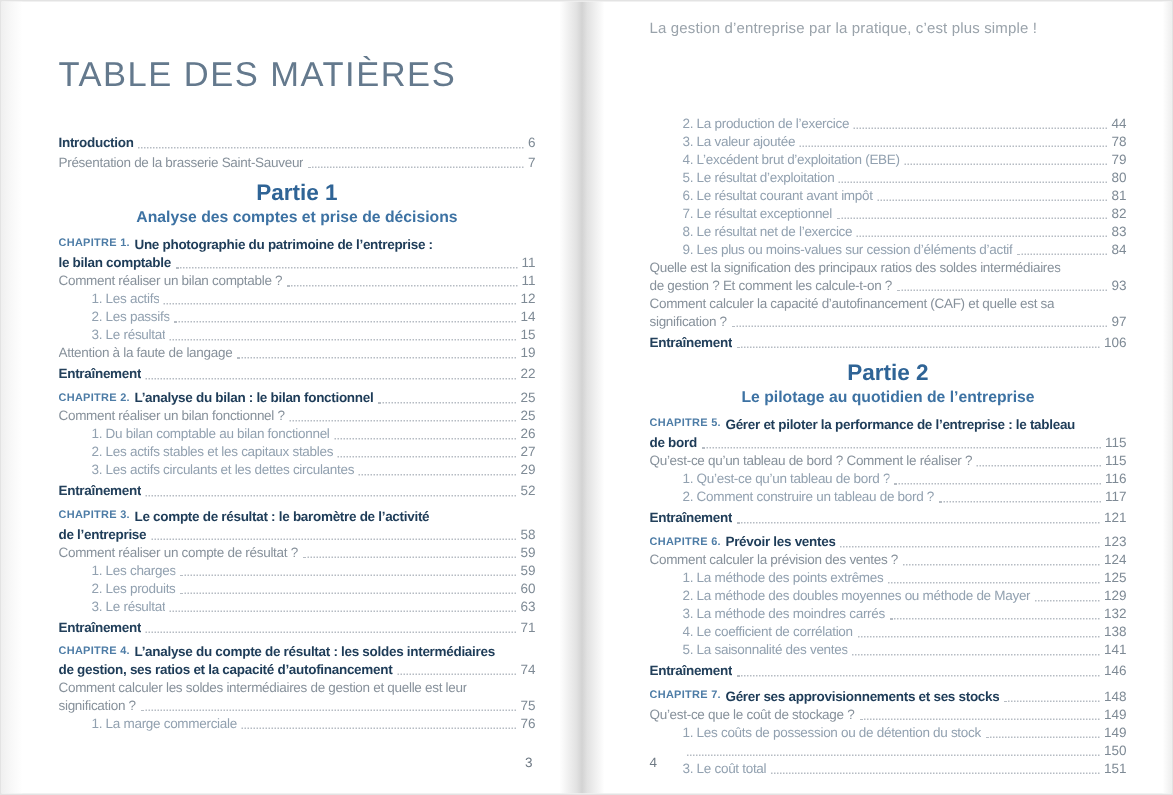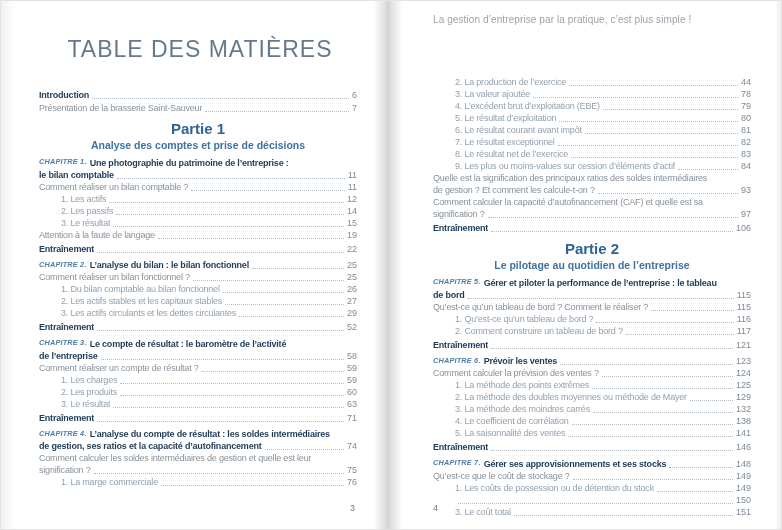--- a/index.html
+++ b/index.html
@@ -20,21 +20,21 @@
   .edge-right{
     position:absolute;right:0;top:0;width:6px;height:100%;
     background:linear-gradient(270deg,#efefef 0%,#ffffff 100%);
     pointer-events:none;
   }
   .page{position:absolute;top:0;height:100%;width:388px;}
   .page-left{left:0;}
   .page-right{left:394px;}
 
   .toc-title{
-    position:absolute;left:38px;top:35px;width:322px;text-align:center;
+    position:absolute;left:38px;top:35px;width:322px;text-align:left;
     font-size:23px;letter-spacing:1px;color:var(--title-color,#64798d);
     font-weight:400;white-space:nowrap;
   }
   .running-header{
     position:absolute;left:38px;top:13px;font-size:10px;
     color:var(--header-color,#9aa3ab);letter-spacing:.1px;white-space:nowrap;
   }
   .content{position:absolute;left:38px;width:318px;overflow:hidden;}
   .content-left{top:86px;}
   .content-right{top:39px;margin-top:36px;}
@@ -48,21 +48,21 @@
   }
   .page-ref{flex:0 0 auto;font-weight:normal;color:var(--pageref-color,#7e8a95);letter-spacing:0;}
 
   .entry.question{color:var(--question-color,#87919b);}
   .entry.sub{color:var(--sub-color,#92a1b0);}
   .entry.sub .line{padding-left:22px;}
   .entry.bold{color:var(--bold-color,#23405b);font-weight:bold;margin-top:2px;margin-bottom:1px;}
   .entry.chapter{color:var(--chapter-color,#1e3c58);font-weight:bold;margin-top:4px;}
   .chapter-label{
     color:var(--chapter-label-color,#4d7ca6);font-size:7.3px;font-weight:bold;
-    letter-spacing:.2px;margin-right:3px;padding-bottom:.5px;font-style:italic;
+    letter-spacing:.2px;margin-right:3px;padding-bottom:.5px;
   }
   .part{text-align:center;margin:5px 0 3px 0;}
   .part-title{font-size:15px;font-weight:bold;color:var(--part-color,#2f6496);line-height:20px;}
   .part-subtitle{font-size:10.5px;font-weight:bold;color:var(--part-subtitle-color,#3d72a3);line-height:13px;}
 
   .folio{position:absolute;top:502px;left:38px;width:316px;font-size:9px;color:var(--folio-color,#6e7984);}
   .folio-left-page{text-align:right;}
   .folio-right-page{text-align:left;}
 </style>
 </head>

